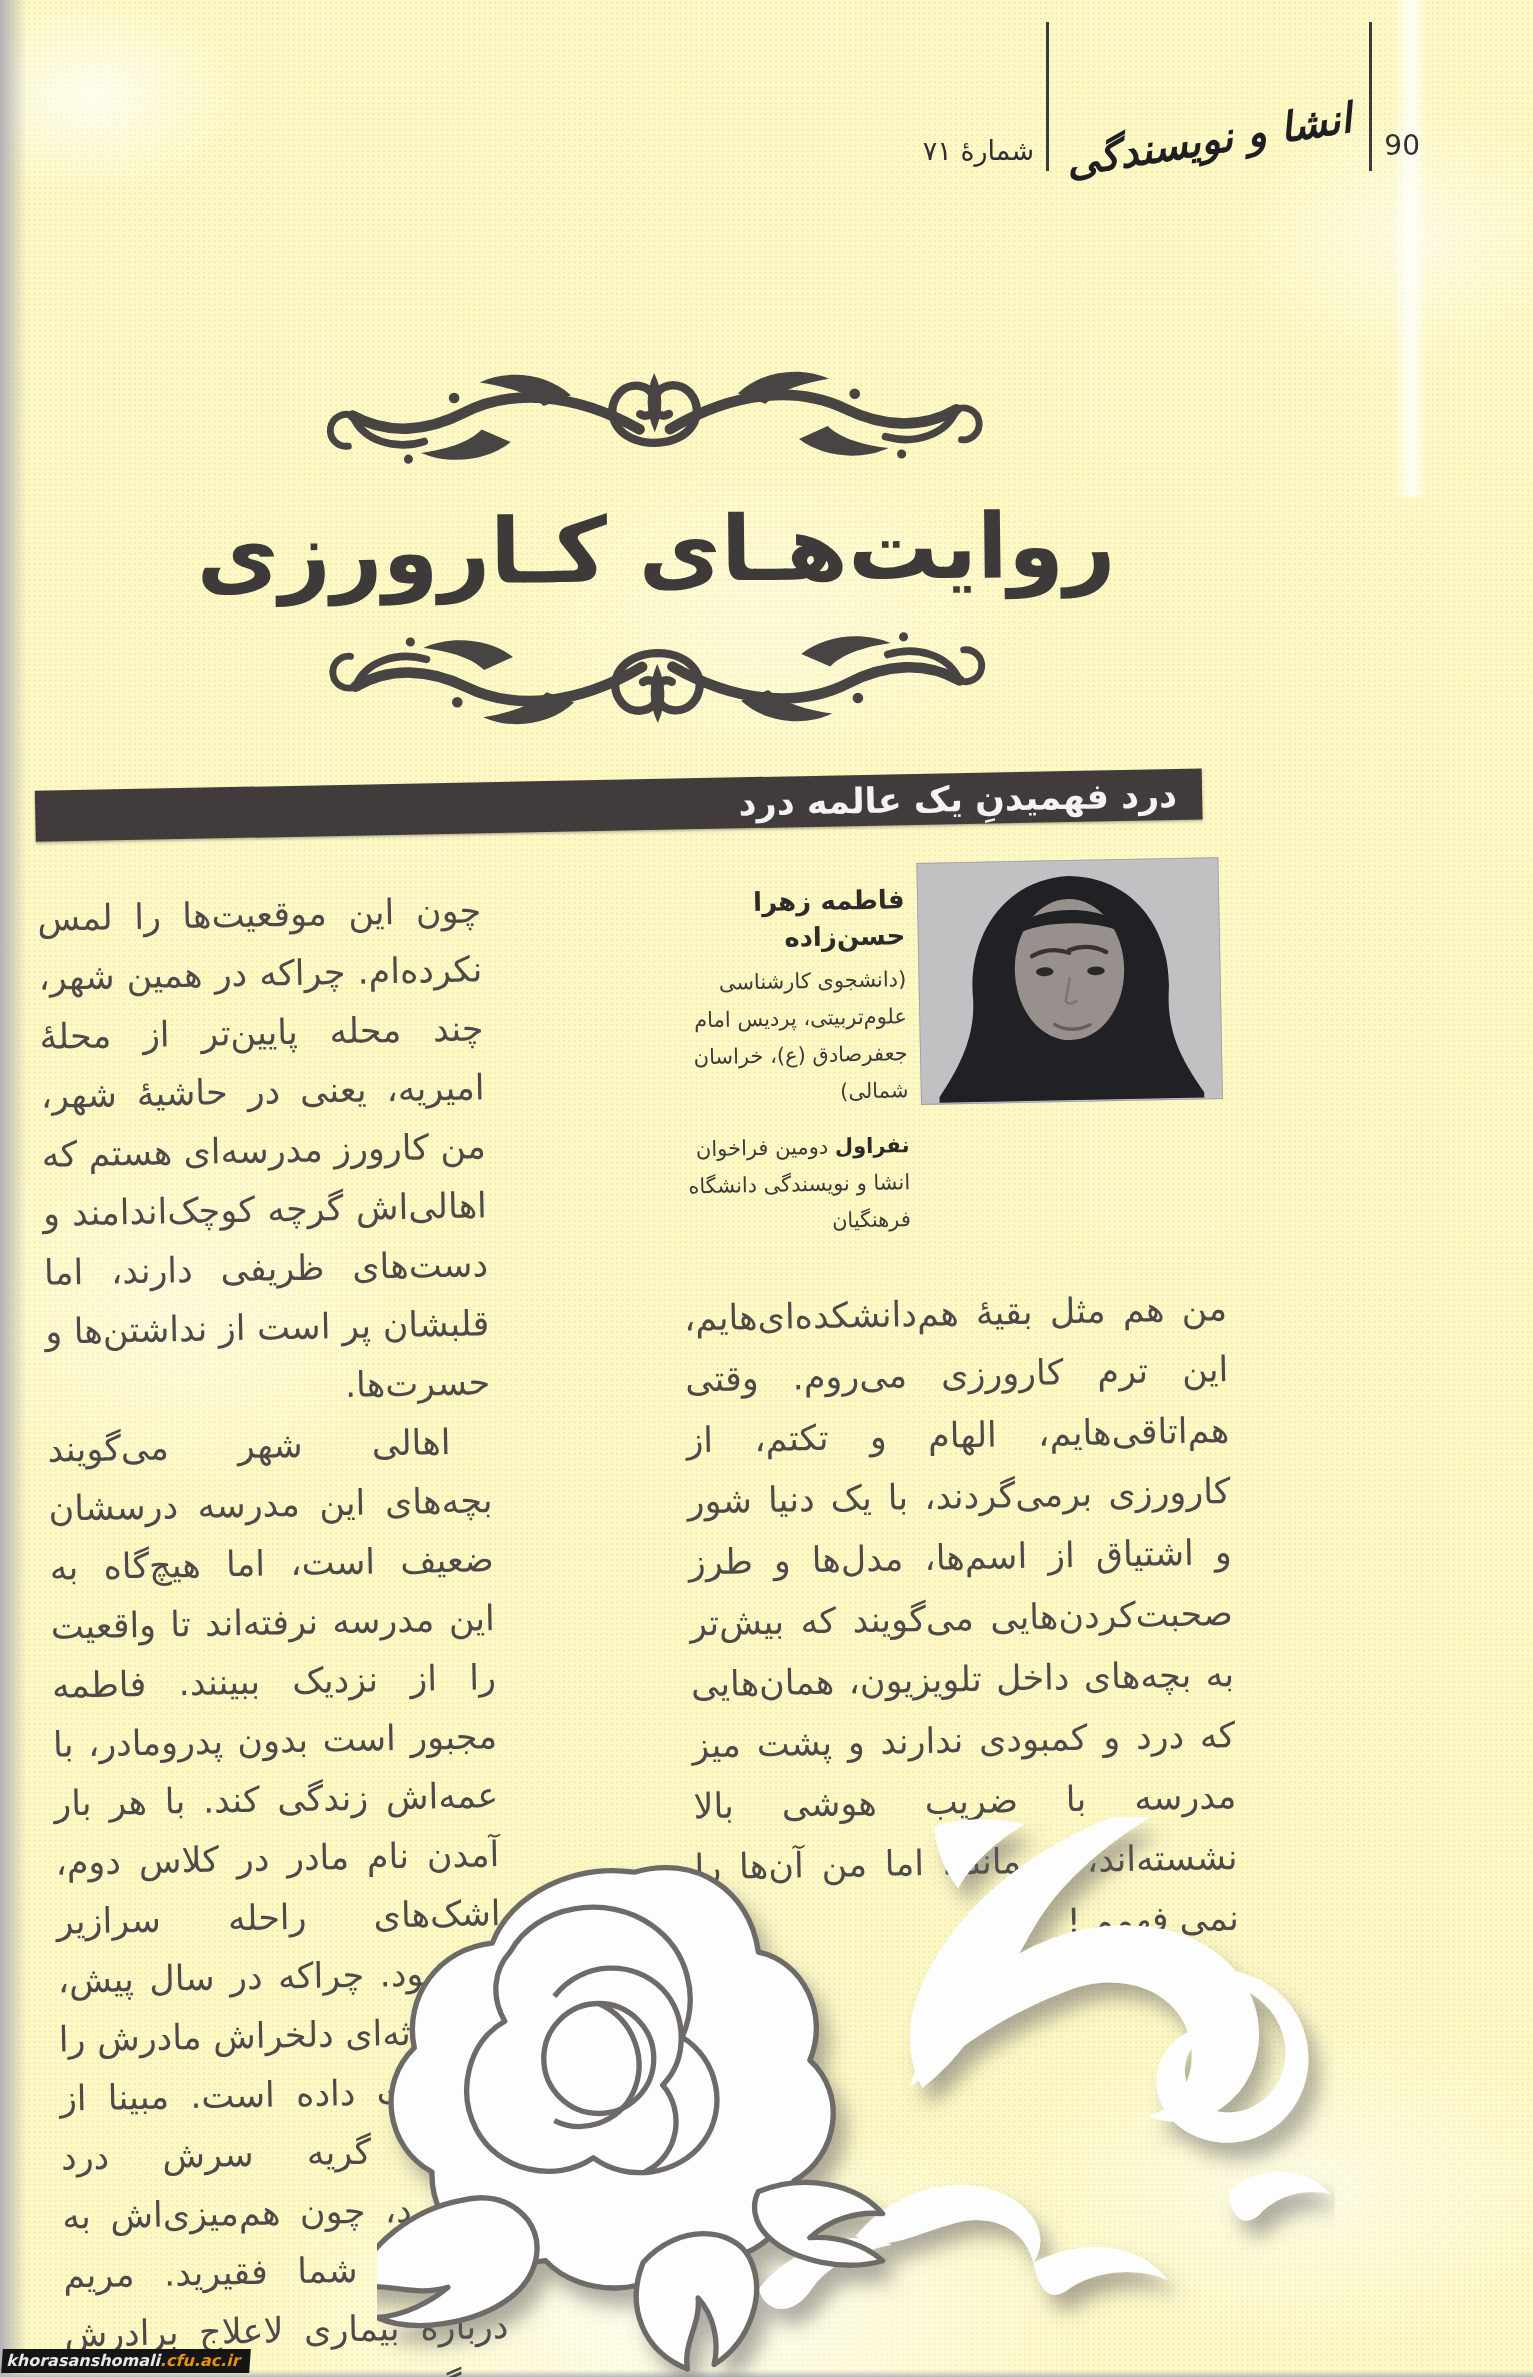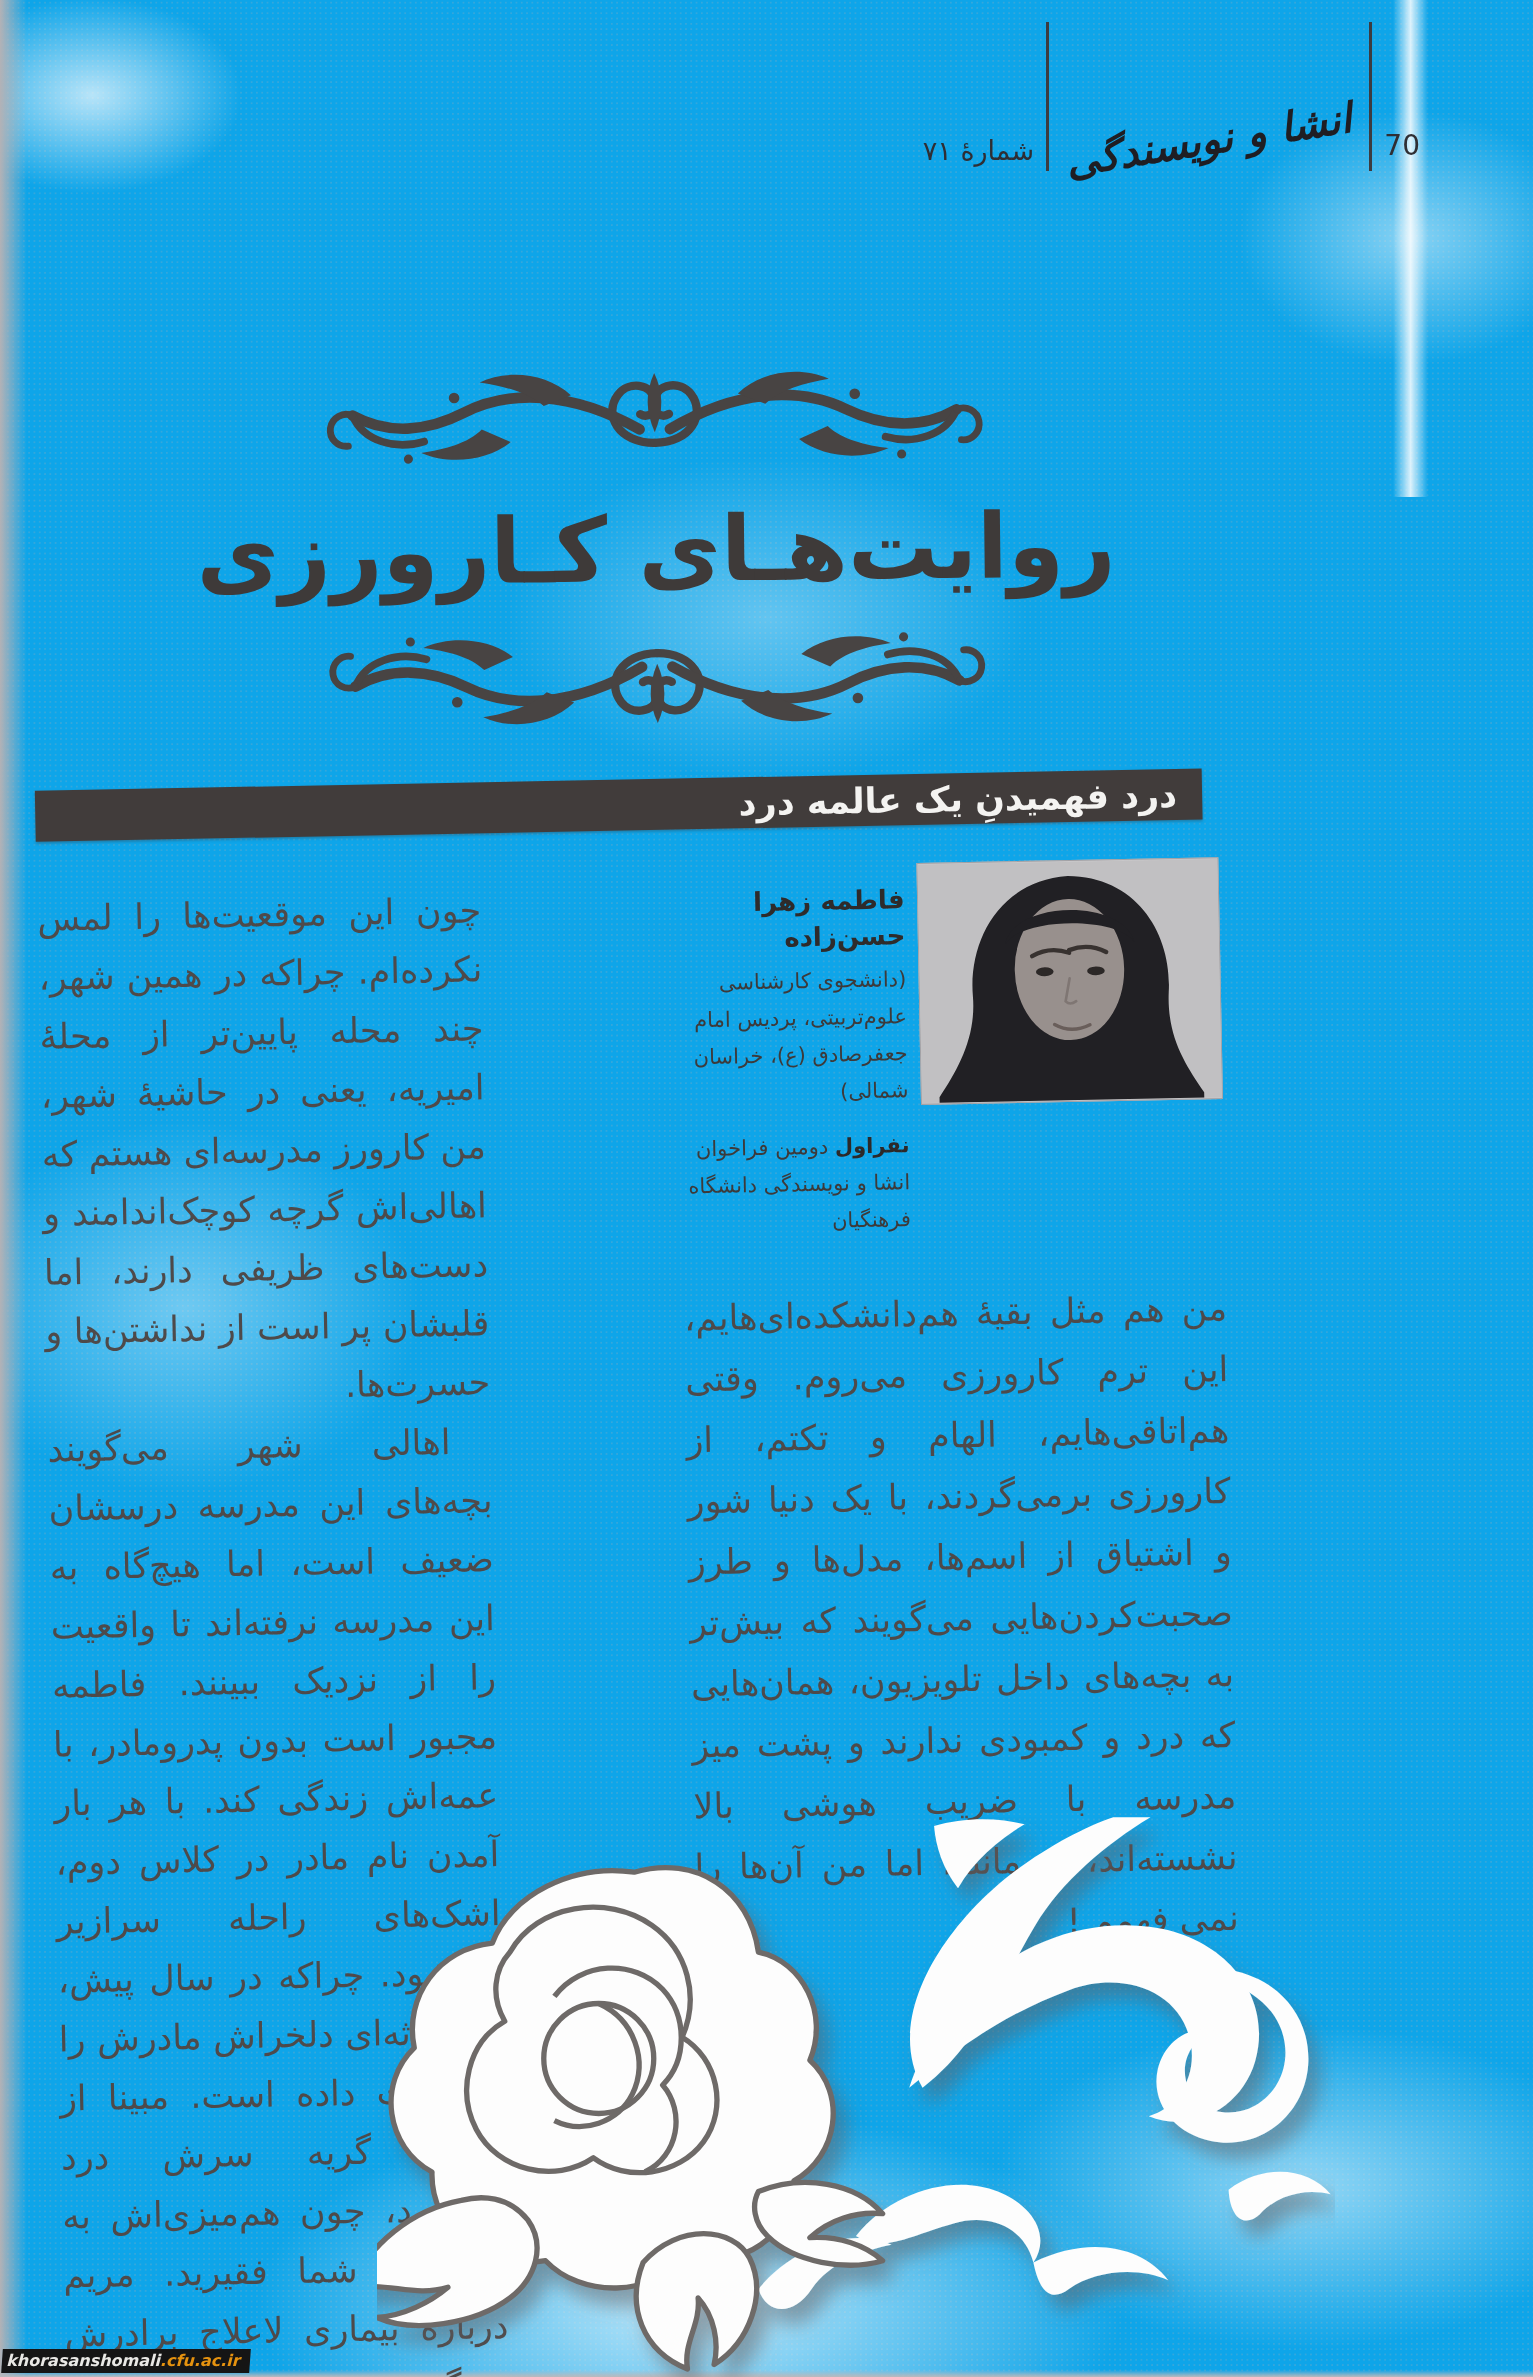--- a/index.html
+++ b/index.html
@@ -1,18 +1,18 @@
 <!DOCTYPE html>
 <html lang="fa" style="font-size:14px"><head>
 <meta charset="utf-8">
 <style>
   html,body{margin:0;padding:0;background:#9a999d;}
   .page{
     position:relative;width:1534px;height:2377px;overflow:hidden;
-    background:#0ea5e9;direction:rtl;
+    background:#fef9c3;direction:rtl;
     font-family:"DejaVu Sans",sans-serif;color:#4c4848;
   }
   
   .dots{position:absolute;inset:0;pointer-events:none;opacity:.45;
     background-image:radial-gradient(rgba(173,172,178,.55) 0.9px, transparent 1.2px);
     background-size:5.3px 5.3px;}
   .patches{position:absolute;inset:0;pointer-events:none;background:
     radial-gradient(ellipse 231px 151px at 6% 4%, rgba(255,255,255,.7), transparent 65%),
     radial-gradient(ellipse 266px 195px at 92% 10%, rgba(255,255,255,.5), transparent 65%),
     radial-gradient(ellipse 373px 231px at 50% 26%, rgba(255,255,255,.35), transparent 70%),
@@ -85,21 +85,21 @@
   <div class="patches"></div>
   <div class="edge-left"></div>
   <div class="edge-bottom"></div>
   <div class="streak"></div>
 
   <header class="masthead">
     <div class="m-issue">شمارهٔ ۷۱</div>
     <div class="m-rule"></div>
     <div class="m-logo">انشا و نویسندگی</div>
     <div class="m-rule"></div>
-    <div class="m-pagenum">70</div>
+    <div class="m-pagenum">90</div>
   </header>
 
   <section class="title-block">
     <svg class="flourish" viewBox="0 0 900 170">
       <g id="flr" fill="#484443" stroke="#484443">
         <g stroke-width="11" fill="none" stroke-linecap="round">
           <path d="M450,100 C402,100 382,62 402,36 C416,18 446,21 451,44 C454,60 441,68 431,62"></path>
           <path d="M450,100 C498,100 518,62 498,36 C484,18 454,21 449,44 C446,60 459,68 469,62"></path>
         </g>
         <path d="M450,8 C438,34 438,58 450,86 C462,58 462,34 450,8 Z" stroke="none"></path>

